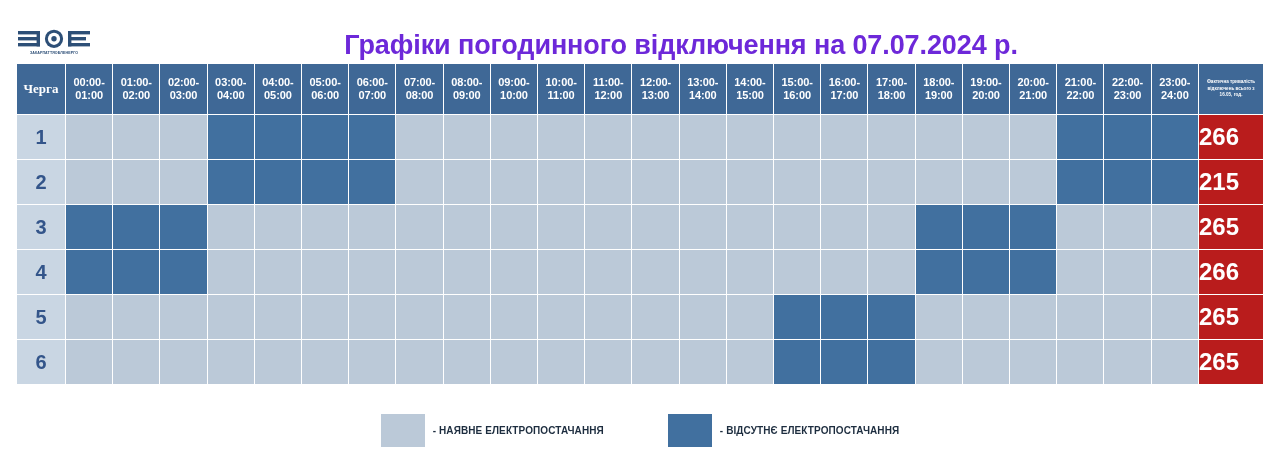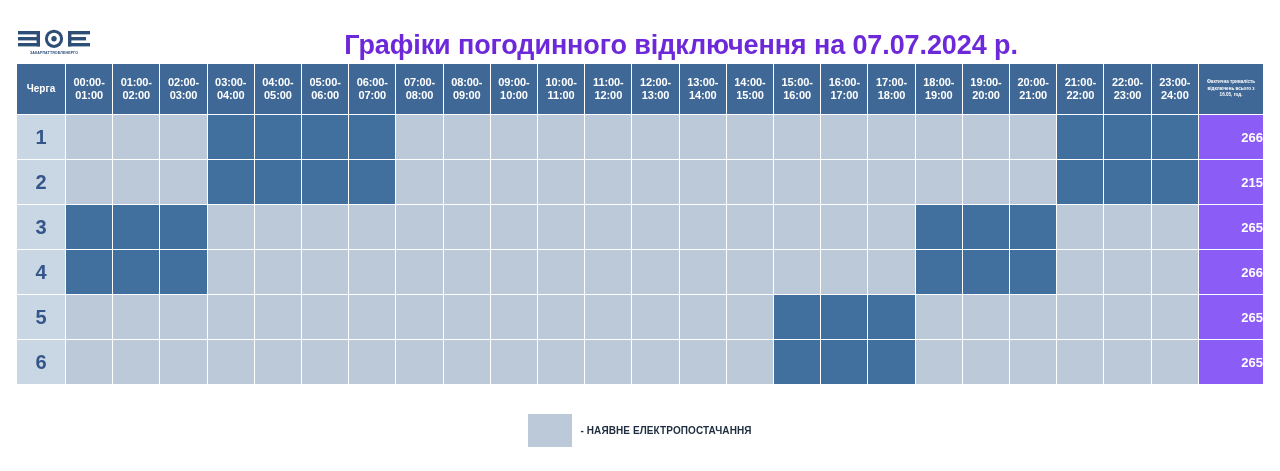--- a/index.html
+++ b/index.html
@@ -79,22 +79,23 @@
   th.h-queue, th.h-hour, th.h-total {
     background: #3f6896;
     color: #ffffff;
     font-weight: bold;
     vertical-align: middle;
     text-align: center;
     height: 46px;
     line-height: 1.15;
   }
   th.h-queue {
-    font-size: 10px;
+    font-size: 13px;
     width: 48px;
+    font-family: Liberation Serif, serif;
   }
   th.h-hour {
     font-size: 11px;
     letter-spacing: -0.1px;
   }
   th.h-total {
     width: 58px;
     font-size: 4.6px;
     line-height: 1.45;
     padding: 2px 3px;
@@ -114,25 +115,25 @@
   td.cell {
     height: 44px;
   }
   td.cell.on {
     background: #bbc9d8;
   }
   td.cell.off {
     background: #41709f;
   }
   td.total {
-    background: #8b5cf6;
+    background: #b91c1c;
     color: #ffffff;
     font-weight: bold;
-    font-size: 13px;
-    text-align: right;
+    font-size: 24px;
+    text-align: left;
     vertical-align: middle;
     width: 58px;
   }
 
   
   .legend {
     position: absolute;
     left: 0;
     top: 414px;
     width: 1280px;
@@ -390,15 +391,19 @@
           <td class="total">265</td>
         </tr>
       </tbody>
   </table>
 
   <div class="legend">
       <div class="legend-item">
         <span class="swatch on"></span>
         <span class="legend-label">- НАЯВНЕ ЕЛЕКТРОПОСТАЧАННЯ</span>
       </div>
+      <div class="legend-item">
+        <span class="swatch off"></span>
+        <span class="legend-label">- ВІДСУТНЄ ЕЛЕКТРОПОСТАЧАННЯ</span>
+      </div>
     </div>
 
 </div>
 
 </body></html>

